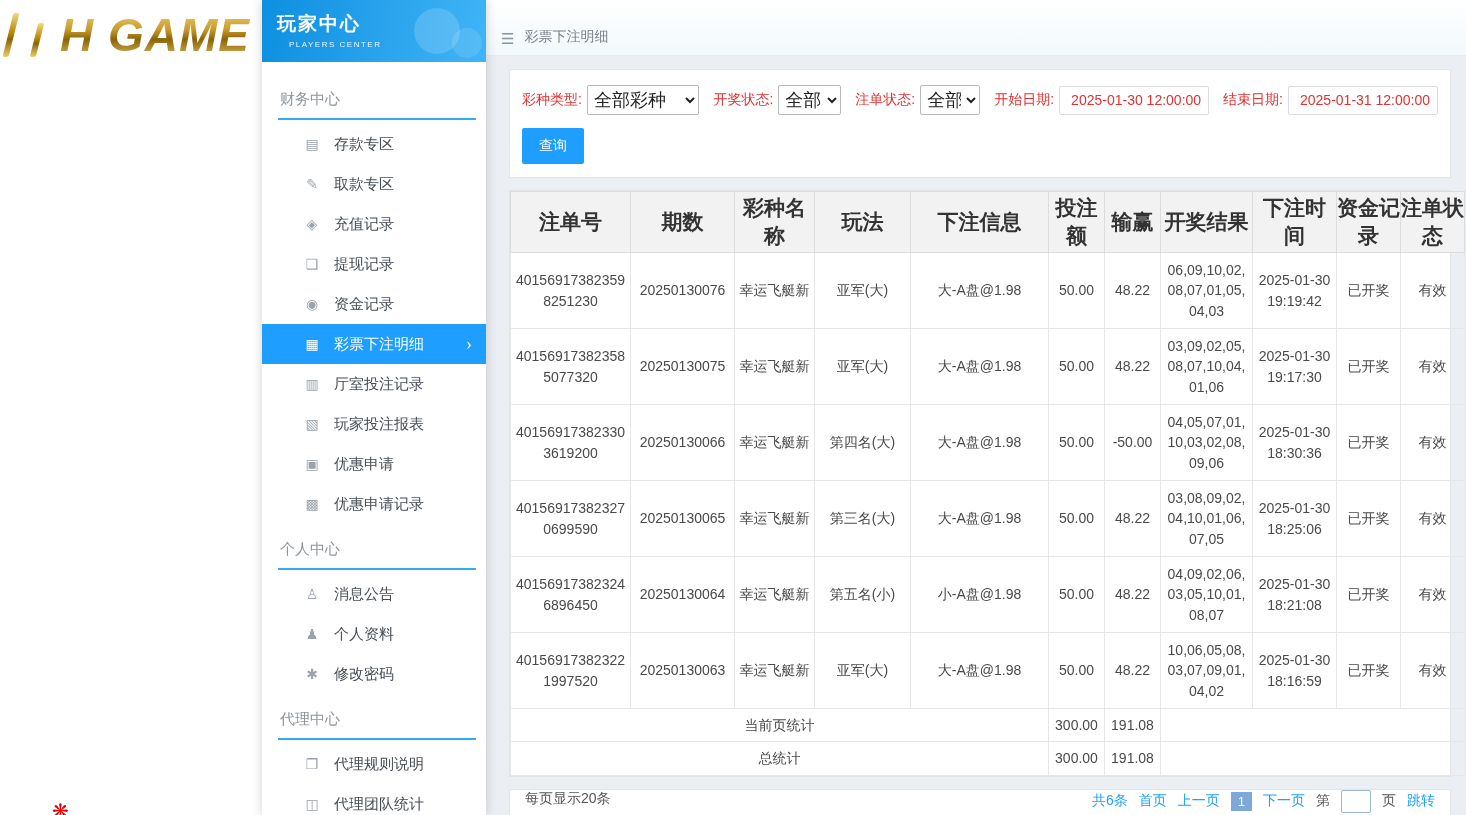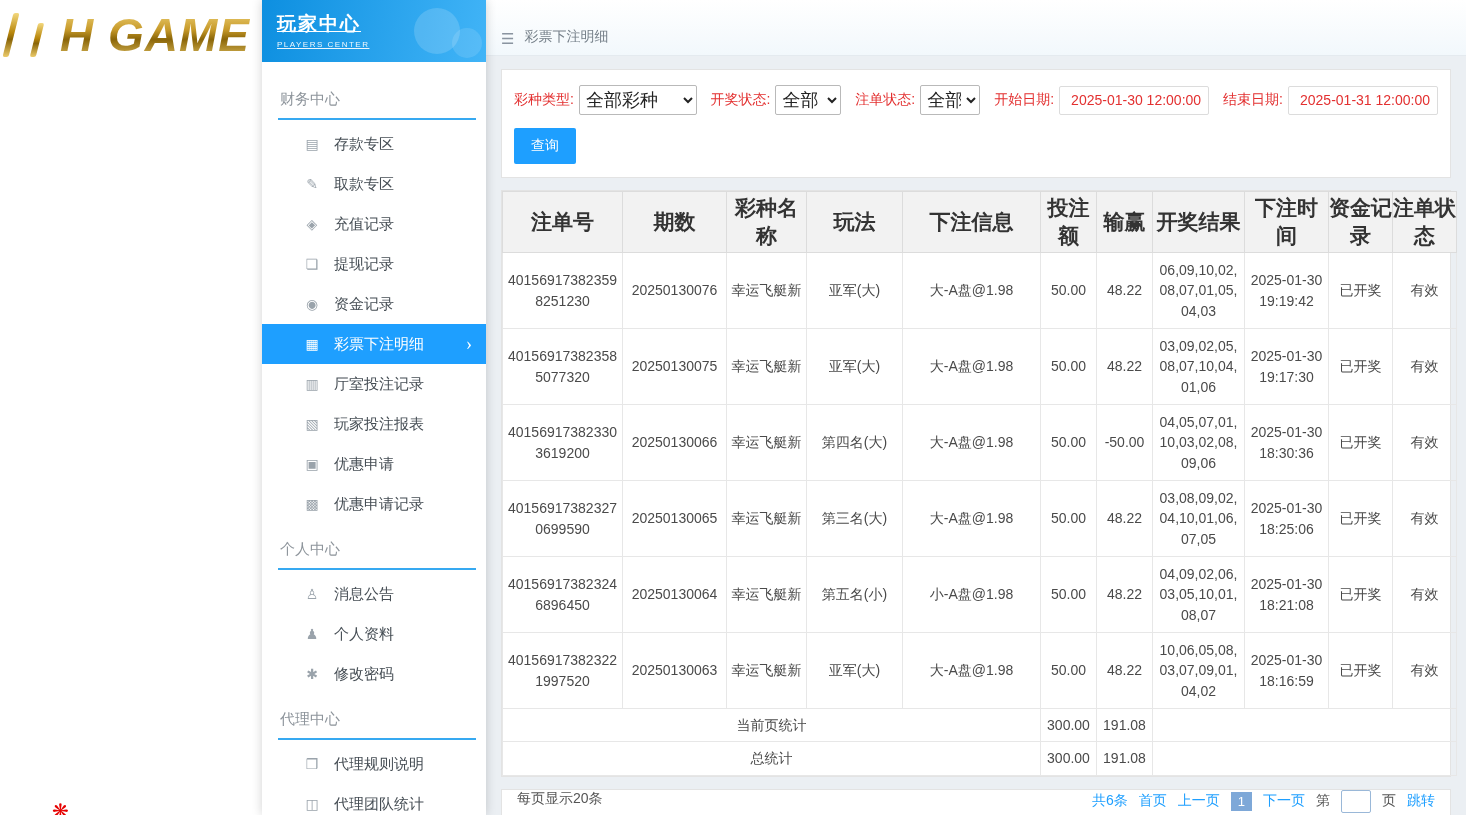--- a/index.html
+++ b/index.html
@@ -18,44 +18,44 @@
   .logo-bar.short { height:34px; margin-top:10px; }
   .logo-text { font-style:italic; font-weight:bold; font-size:46px; letter-spacing:1px; white-space:nowrap;
     background:linear-gradient(180deg,#f3d87e 0%,#c79a2a 40%,#8a6508 58%,#eccb6a 100%);
     -webkit-background-clip:text; background-clip:text; color:transparent; }
   .red-mark { position:absolute; left:52px; bottom:-8px; color:#e60000; font-size:20px; }
 
   
   .sidebar { width:224px; flex:none; background:#fff; box-shadow:0 0 10px rgba(0,0,0,.18);
     z-index:2; display:flex; flex-direction:column; overflow:hidden; }
   .sidebar-header { height:62px; flex:none; position:relative; overflow:hidden;
-    background:linear-gradient(100deg,#0d8fe0,#41b4f7); color:#fff; padding:11px 0 0 15px;text-decoration:underline; }
+    background:linear-gradient(100deg,#0d8fe0,#41b4f7); color:#fff; padding:11px 0 0 15px; }
   .sidebar-header::before { content:""; position:absolute; right:26px; top:8px; width:46px; height:46px;
     border-radius:50%; background:rgba(255,255,255,.16); }
   .sidebar-header::after { content:""; position:absolute; right:4px; top:28px; width:30px; height:30px;
     border-radius:50%; background:rgba(255,255,255,.12); }
   .sb-title { font-size:19px; font-weight:bold; letter-spacing:2px; }
-  .sb-sub { font-size:8px; letter-spacing:1.5px; opacity:.92; margin-top:3px; }
+  .sb-sub { font-size:8px; letter-spacing:1.5px; opacity:.92; margin-top:3px;margin-left:12px; }
   .sidebar-nav { flex:1; overflow:hidden; padding-top:12px;font-family:Liberation Serif, serif; }
   .section-head { margin:10px 10px 4px 16px; padding:6px 2px 9px; color:#8d949b; font-size:15px;
     border-bottom:2px solid #36a9f1; }
   .sb-item { height:40px; display:flex; align-items:center; padding:0 12px 0 40px; color:#454d54;
     font-size:15px; cursor:pointer; position:relative; }
   .sb-icon { width:20px; flex:none; text-align:center; color:#9aa3ab; font-size:14px; margin-right:12px; }
   .sb-item.active { background:#1e9fff; color:#fff; }
   .sb-item.active .sb-icon { color:#fff; }
   .chev { position:absolute; right:14px; font-size:18px; color:#fff; line-height:1; }
 
   
   .main { flex:1; display:flex; flex-direction:column; background:#ebeff3; min-width:0; }
   .topbar { height:56px; flex:none; background:linear-gradient(#ffffff,#f2f8fc);
     border-bottom:1px solid #e4eaef; display:flex; align-items:flex-end; gap:10px;
     padding:0 0 9px 15px; color:#76808a; font-size:14px; }
   .hamburger { font-size:15px; color:#8a94a0; cursor:pointer; line-height:1; }
-  .content { flex:1; padding:13px 15px; overflow:hidden; }
+  .content { flex:1; padding:13px 15px; overflow:hidden;margin-left:8px; }
 
   
   .filter-card { background:#fff; border:1px solid #e3e3e3; padding:15px 12px 13px; }
   .filter-row { display:flex; align-items:center; white-space:nowrap; }
   .flabel { color:#e33030; margin:0 5px 0 0; }
   .fgap { margin-left:14px; }
   select { height:30px; border:1px solid #b9b9b9; background:#fff; font-size:18px; color:#222;
     padding:0 2px; border-radius:2px; }
   .sel-type { width:118px; } .sel-draw { width:66px; } .sel-order { width:60px; }
   .date-input { height:29px; width:150px; border:1px solid #dcdcdc; color:#e33030; font-size:14px;

